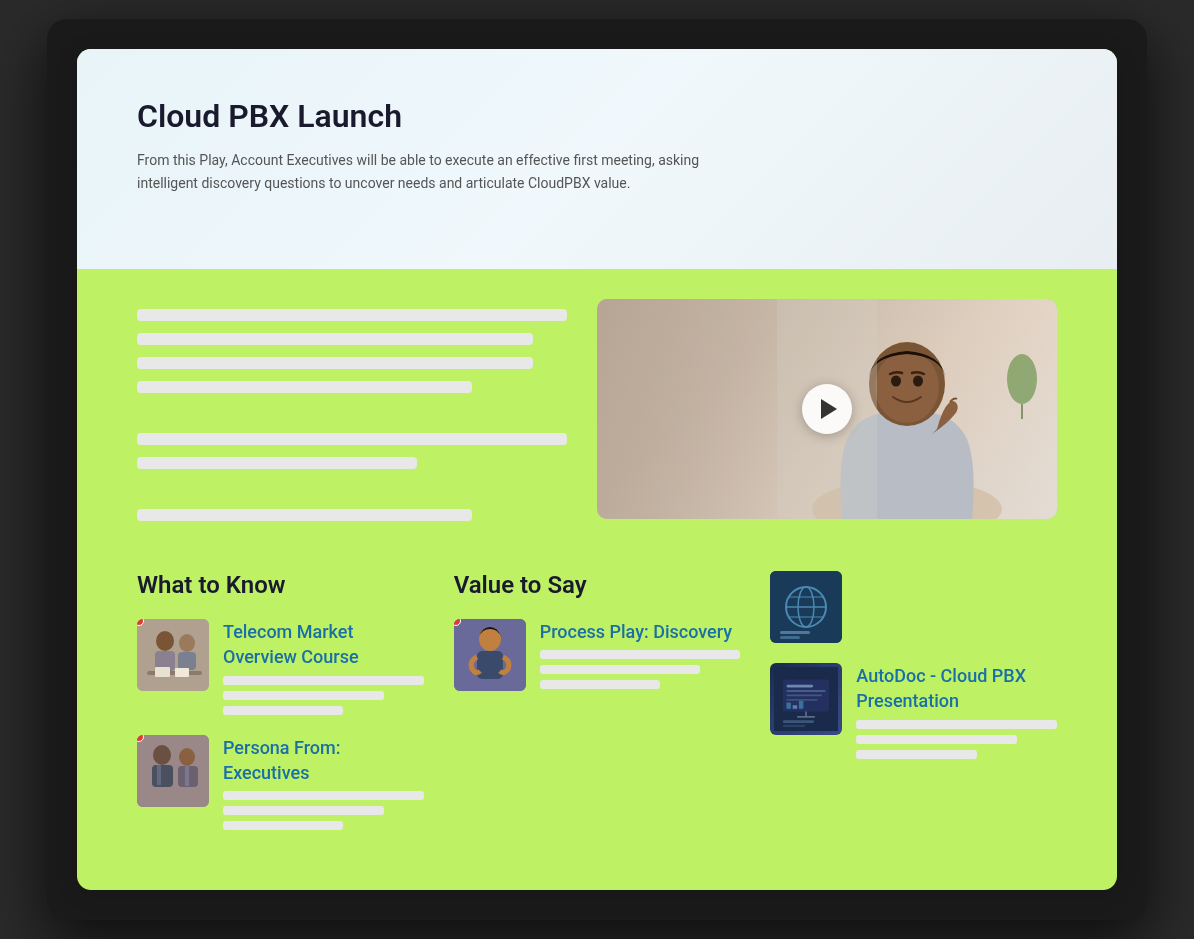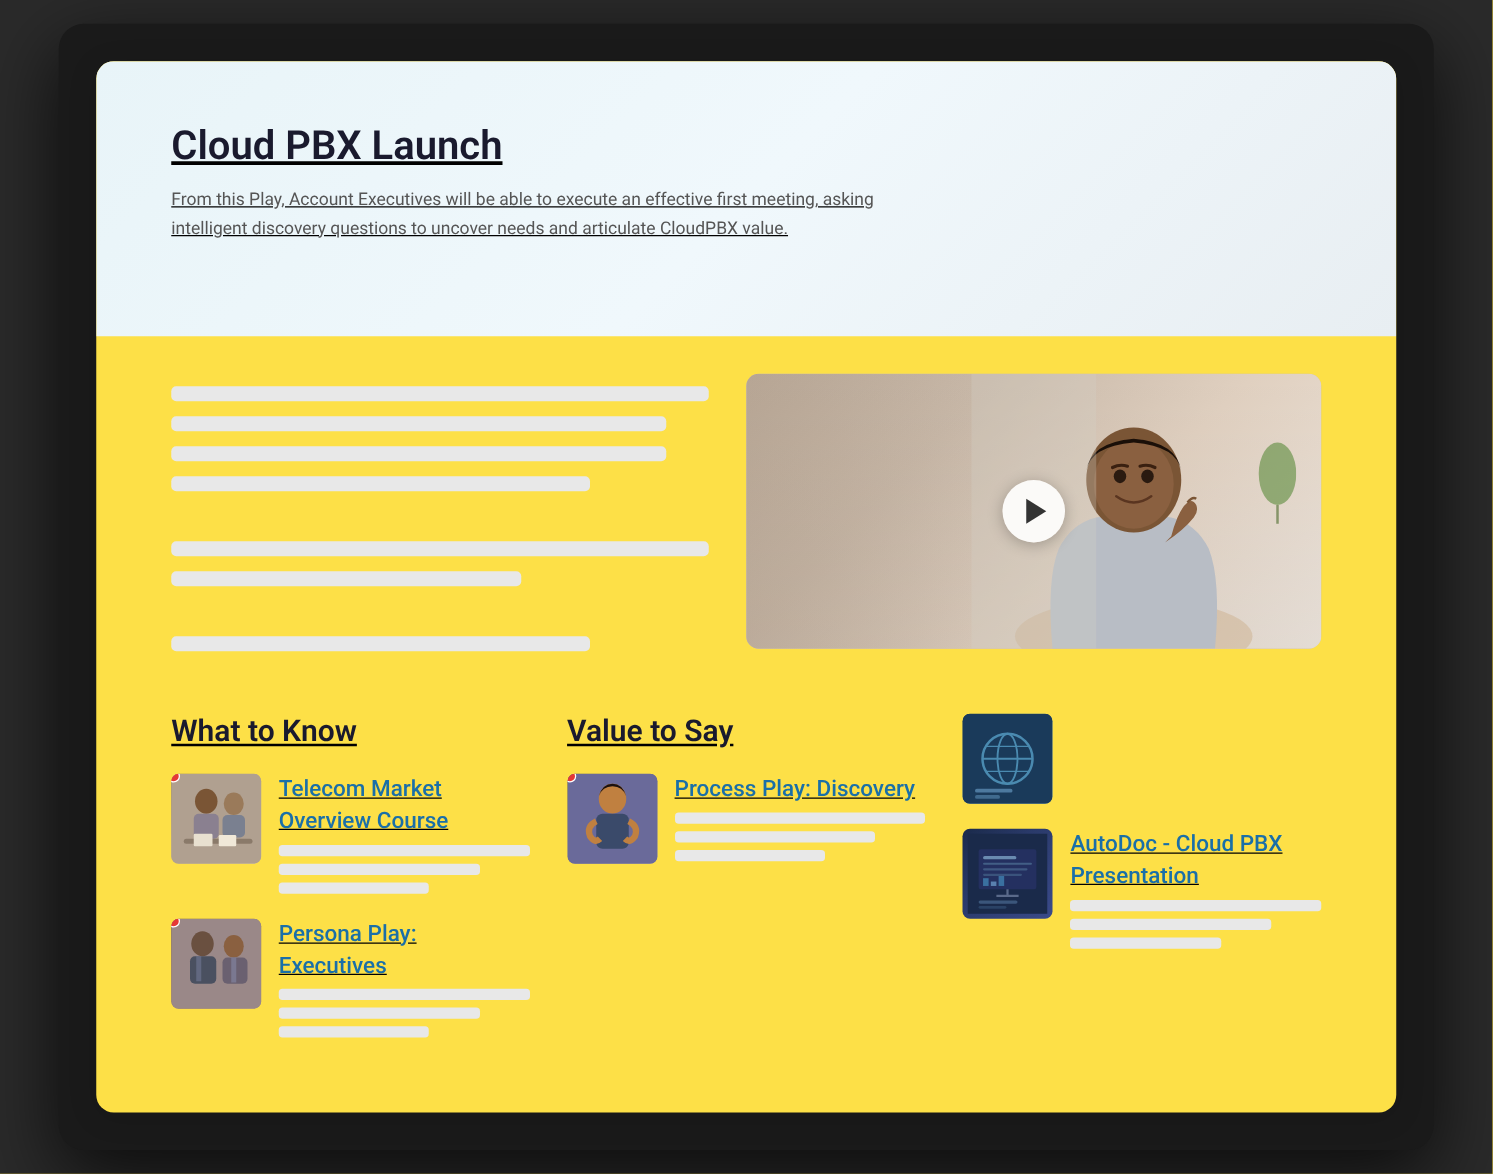--- a/index.html
+++ b/index.html
@@ -19,26 +19,25 @@
       padding: 30px;
       width: 1100px;
       min-height: 860px;
       display: flex;
       align-items: center;
       justify-content: center;
       box-shadow: 0 20px 60px rgba(0,0,0,0.7);
     }
 
     .page-container {
-      background: #fde047;
+      background: #bef264;
       border-radius: 14px;
       width: 100%;
       overflow: hidden;
       box-shadow: 0 4px 24px rgba(0,0,0,0.12);
-      text-decoration: underline;
     }
 
     
     .hero-section {
       background: linear-gradient(135deg, #e8f4f8 0%, #f0f8fc 50%, #e8eef2 100%);
       padding: 48px 60px 40px 60px;
       min-height: 220px;
     }
 
     .hero-title {
@@ -360,21 +359,21 @@
               <ellipse cx="25" cy="20" rx="9" ry="10" fill="#6a5040"></ellipse>
               <rect x="15" y="30" width="21" height="22" rx="4" fill="#4a5060"></rect>
               <ellipse cx="50" cy="22" rx="8" ry="9" fill="#8a6040"></ellipse>
               <rect x="41" y="31" width="20" height="21" rx="4" fill="#6a6070"></rect>
 
               <rect x="20" y="30" width="4" height="20" fill="#7a80a0" opacity="0.5"></rect>
               <rect x="48" y="31" width="4" height="20" fill="#8a90b0" opacity="0.5"></rect>
             </svg>
           </div>
           <div class="card-info">
-            <span class="card-title">Persona Play: Executives</span>
+            <span class="card-title">Persona From: Executives</span>
             <div class="card-skeleton w100"></div>
             <div class="card-skeleton w80"></div>
             <div class="card-skeleton w60"></div>
           </div>
         </div>
       </div>
 
       <div class="section-column">
         <h2 class="section-heading">Value to Say</h2>
 

